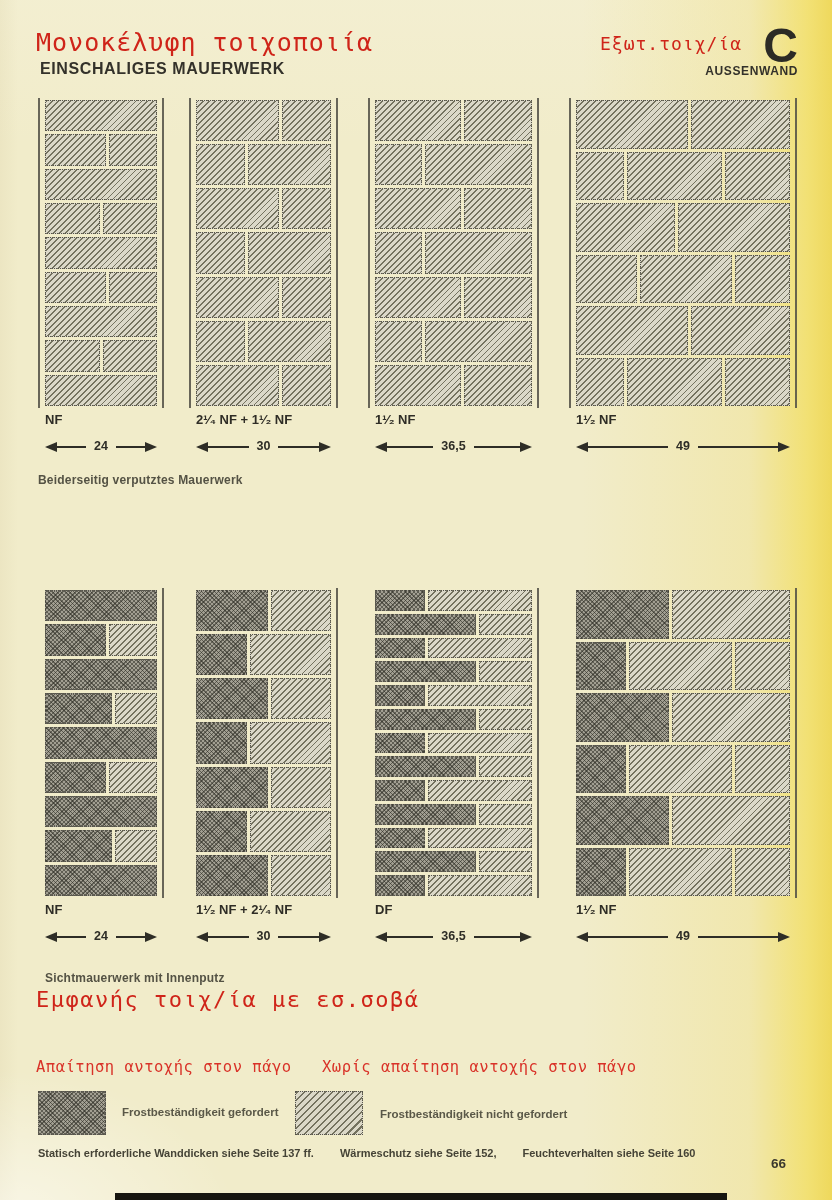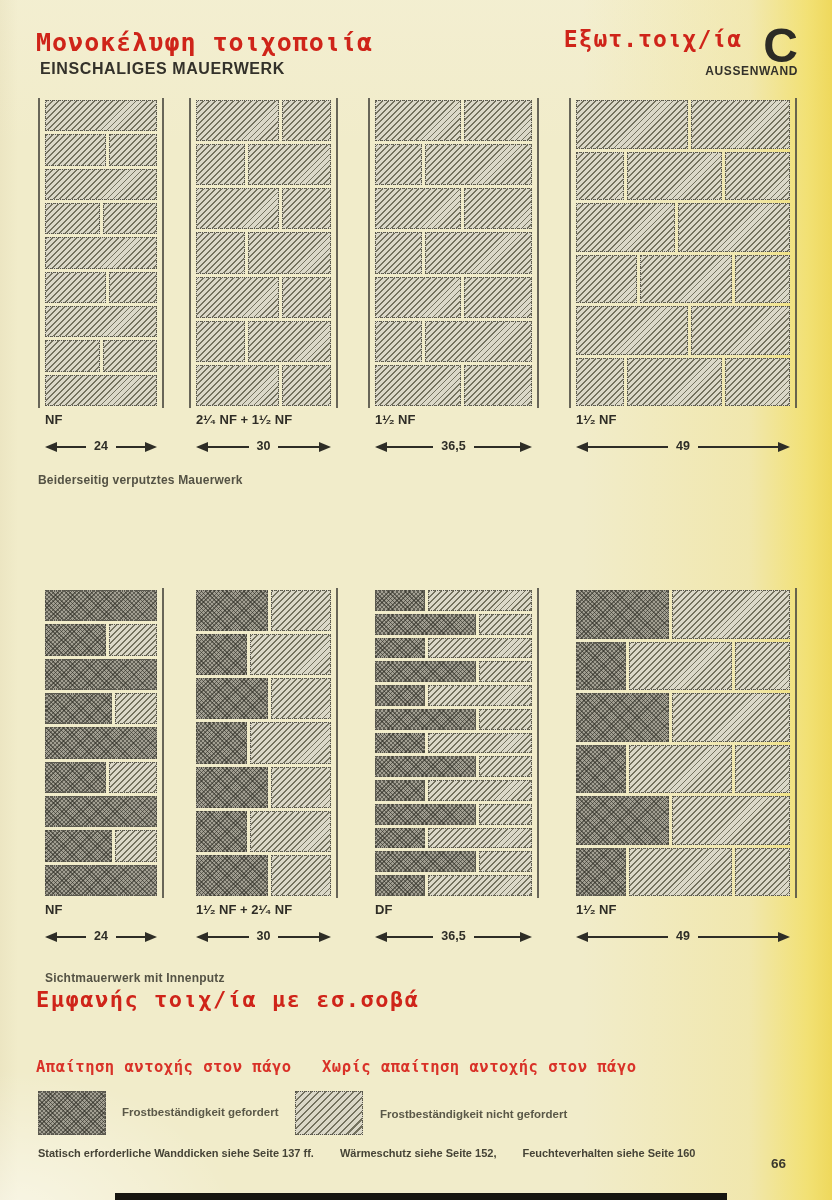--- a/index.html
+++ b/index.html
@@ -7,24 +7,24 @@
     position:relative;width:832px;height:1200px;overflow:hidden;
     font-family:"Liberation Sans",sans-serif;
     background-color:#f1ecca;
     background-image:
       radial-gradient(ellipse 340px 220px at 0% 102%, rgba(255,255,255,0.55), rgba(255,255,255,0) 70%),
       linear-gradient(90deg, rgba(220,210,170,0.25) 0px, rgba(241,236,202,0) 18px),
       linear-gradient(90deg, rgba(241,236,202,0) 70%, rgba(240,222,120,0.35) 90%, rgba(242,222,95,0.8) 97%, rgba(238,214,80,0.9) 100%),
       linear-gradient(180deg, rgba(245,241,215,0.5) 0%, rgba(241,236,202,0) 12%);
   }
   
-  .greek{font-family:"DejaVu Sans Mono",monospace;font-weight:bold;color:#cf2419;}
+  .greek{font-family:"DejaVu Sans Mono",monospace;font-weight:normal;color:#cf2419;}
   .hdr-greek{position:absolute;left:36px;top:28px;font-size:25px;letter-spacing:1px;white-space:nowrap;}
   .hdr-german{position:absolute;left:40px;top:60px;font-size:16px;font-weight:bold;color:#33312a;letter-spacing:0.6px;}
-  .hdr-greek-right{position:absolute;right:90px;top:26px;font-size:23px;letter-spacing:1px;white-space:nowrap;}
+  .hdr-greek-right{position:absolute;right:90px;top:33px;font-size:18px;letter-spacing:1px;white-space:nowrap;}
   .corner-letter{position:absolute;right:34px;top:22px;font-size:48px;font-weight:bold;color:#2c2b25;line-height:1;}
   .hdr-german-right{position:absolute;right:34px;top:64px;font-size:12px;font-weight:bold;color:#33312a;letter-spacing:0.6px;}
   
   #walls-layer{position:absolute;left:0;top:0;width:668px;height:1200px;}
   .wall{position:absolute;display:flex;flex-direction:column;gap:3px;}
   .course{flex:1;display:flex;gap:3px;}
   .brick{flex-basis:0;border:1px dotted #55534a;box-sizing:border-box;}
   .brick.light{
     background-color:#dbd8c8;
     background-image:repeating-linear-gradient(135deg,#74725f 0px,#74725f 1.3px,rgba(0,0,0,0) 1.3px,rgba(0,0,0,0) 4.2px);

